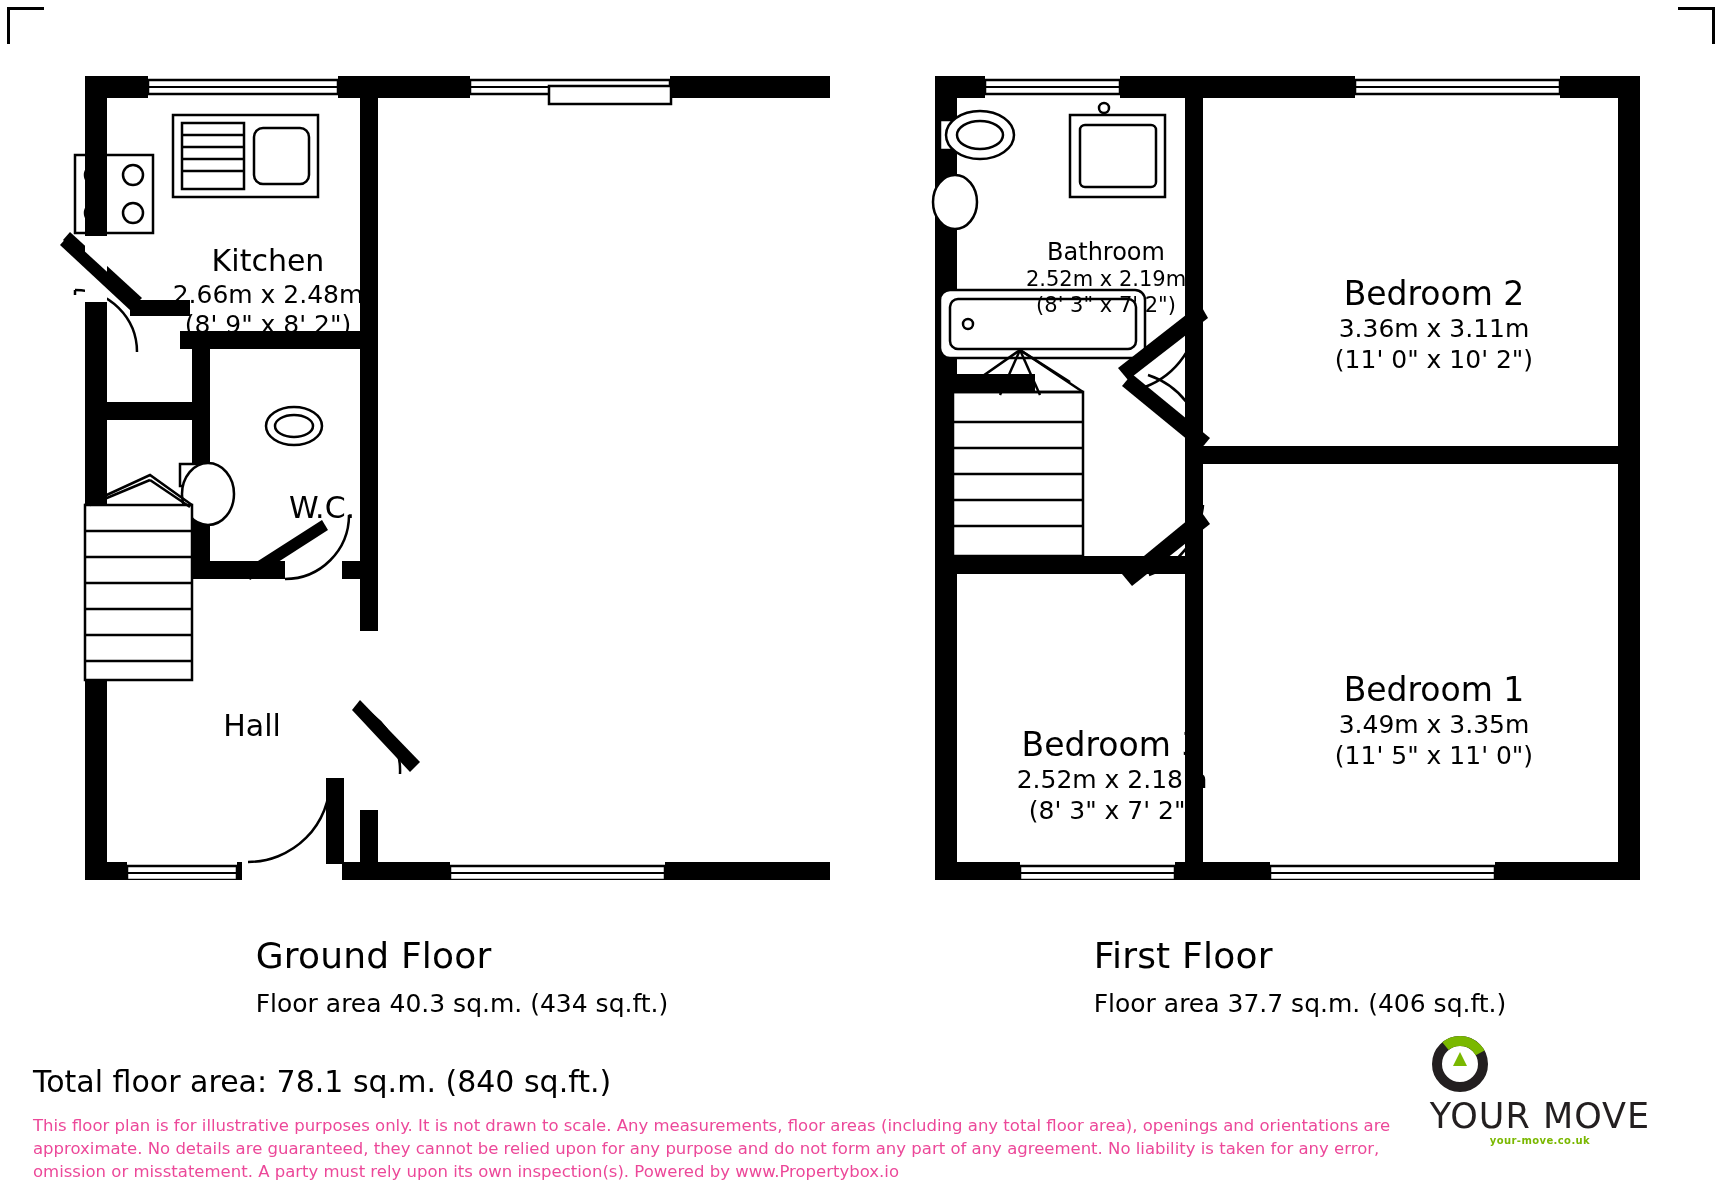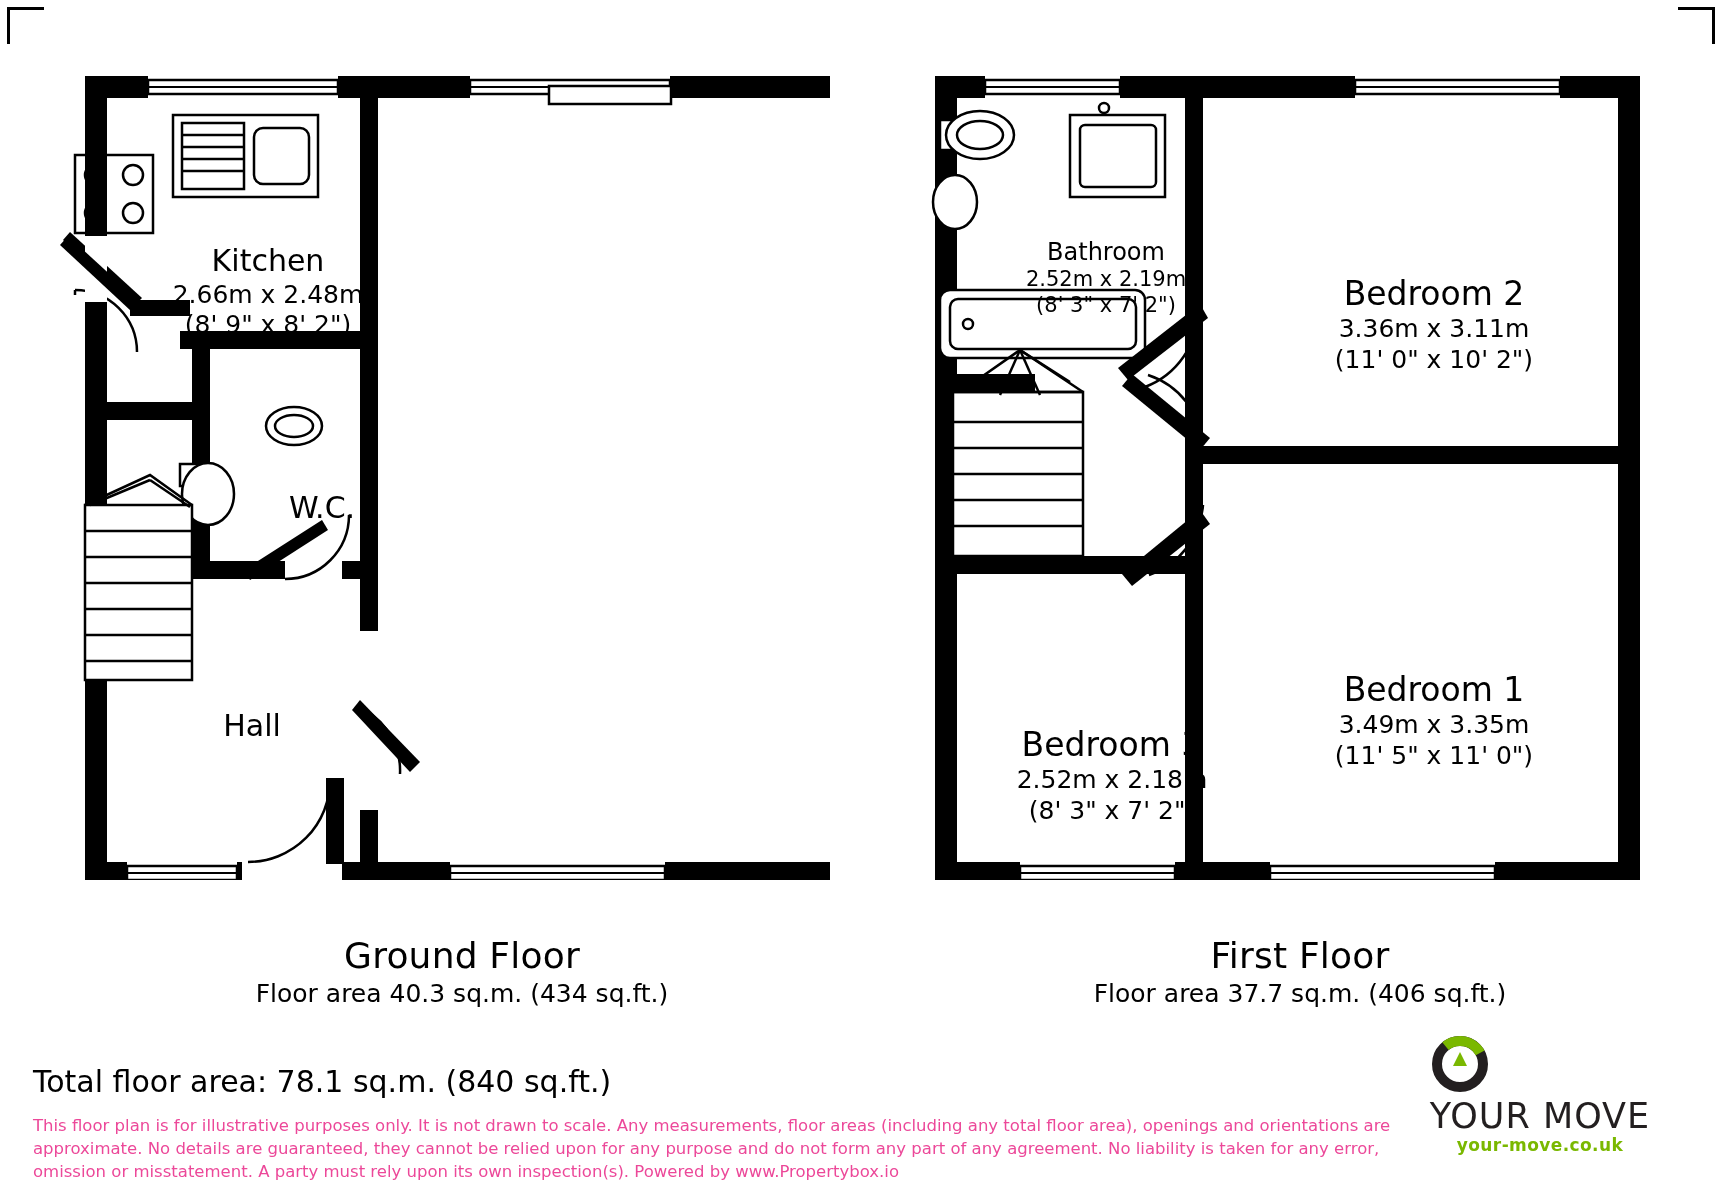--- a/index.html
+++ b/index.html
@@ -55,30 +55,29 @@
   }
   .lbl .dim.small {
     font-size: 21px;
   }
   .lbl .name.small {
     font-size: 24px;
   }
 
   .floor-title {
     position: absolute;
-    text-align: center;
     transform: translateX(-50%);
   }
   .floor-title .t {
     font-size: 36px;
     letter-spacing: .2px;
   }
   .floor-title .a {
     font-size: 25px;
-    margin-top: 3px;
+    margin-top: 13px;
   }
 
   #total {
     position: absolute;
     left: 33px;
     top: 1064px;
     font-size: 30px;
   }
   #disclaimer {
     position: absolute;
@@ -114,21 +113,21 @@
     font-size: 35px;
     letter-spacing: 1px;
     color: #231f20;
   }
   #logo .sub {
     position: absolute;
     left: 0;
     top: 101px;
     width: 320px;
     text-align: center;
-    font-size: 17px;
+    font-size: 10px;
     letter-spacing: .4px;
     color: #7ab800;
     font-weight: bold;
   }
 </style>
 </head>
 <body>
 
 <div id="stage">
 

